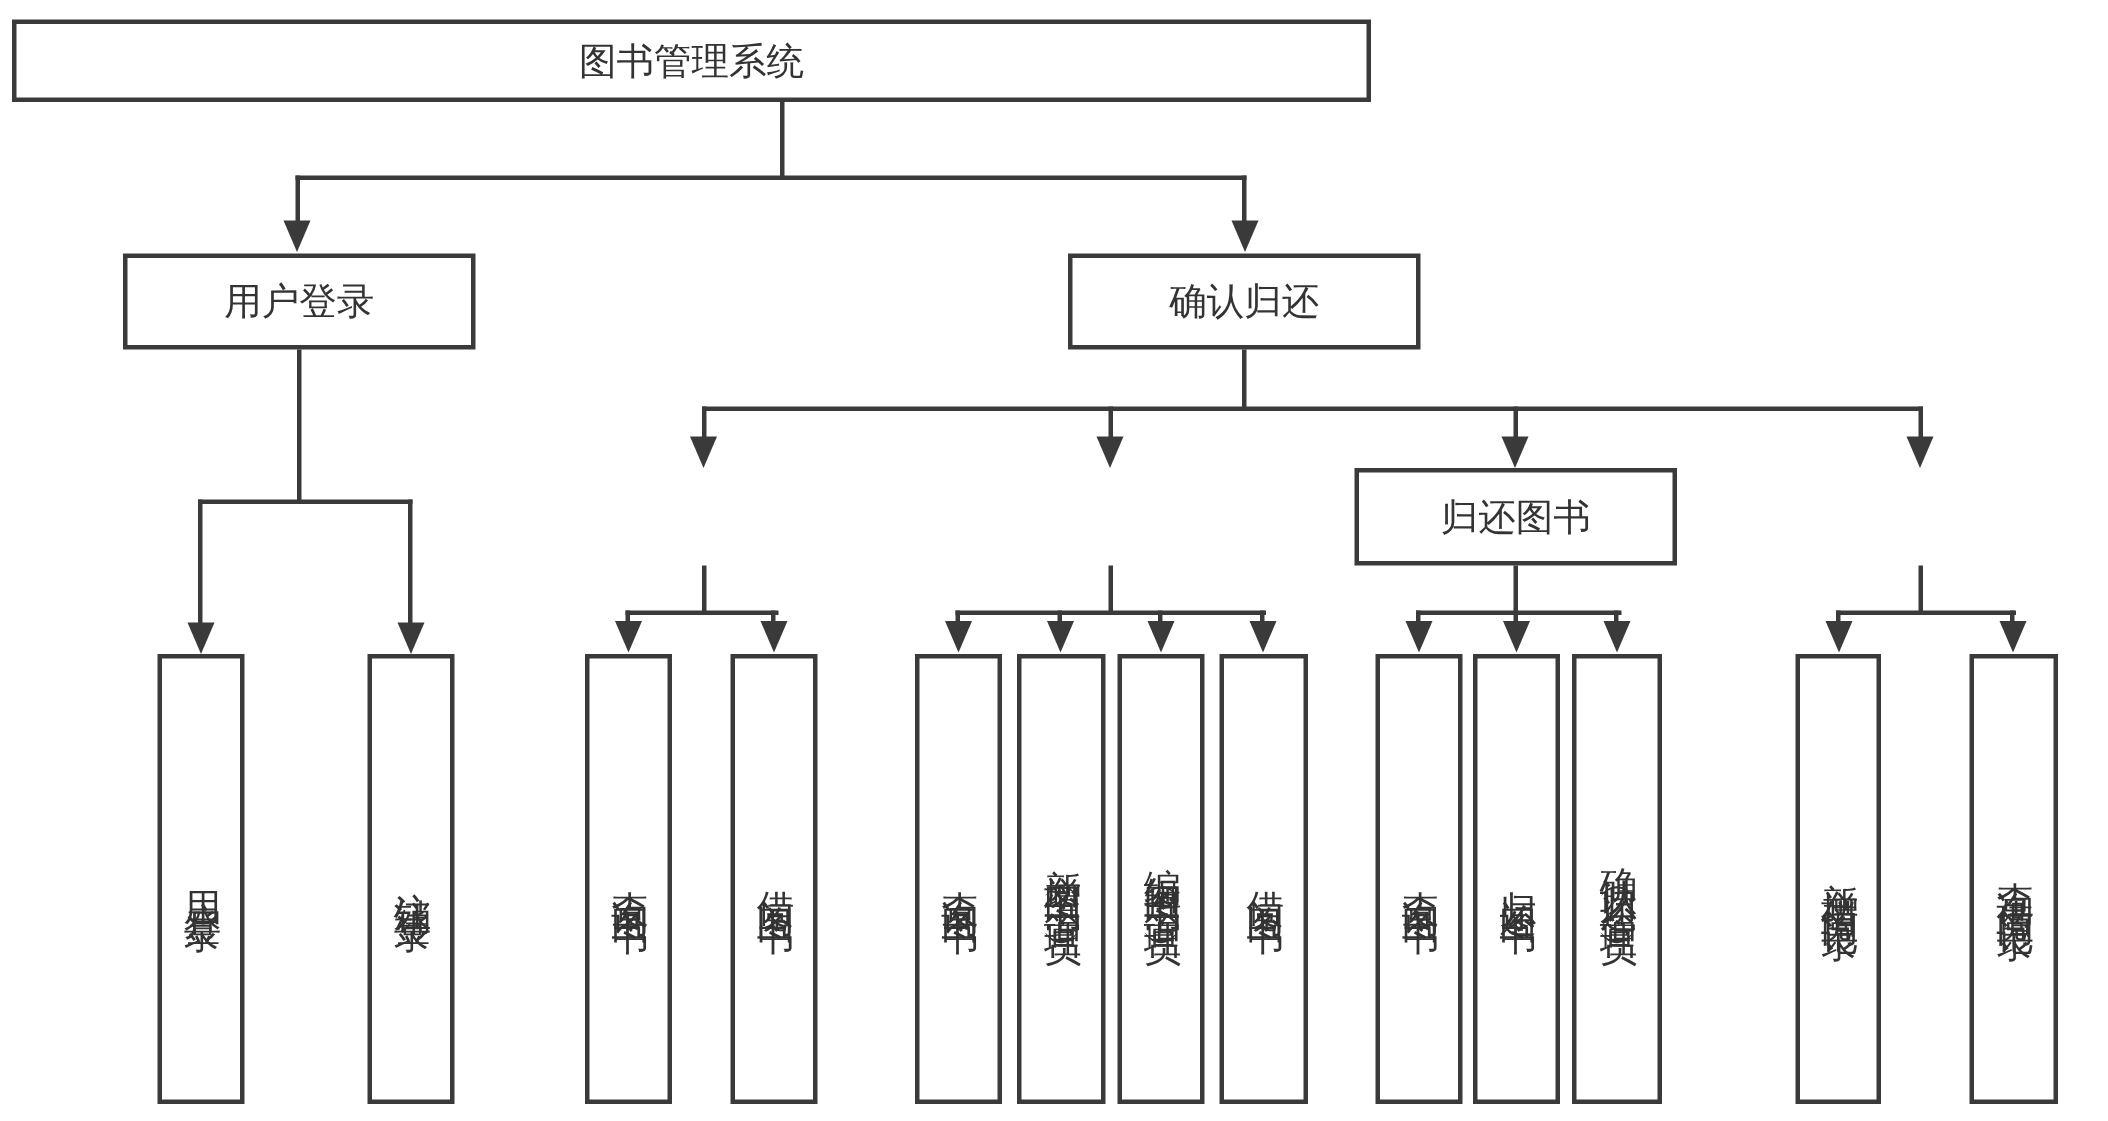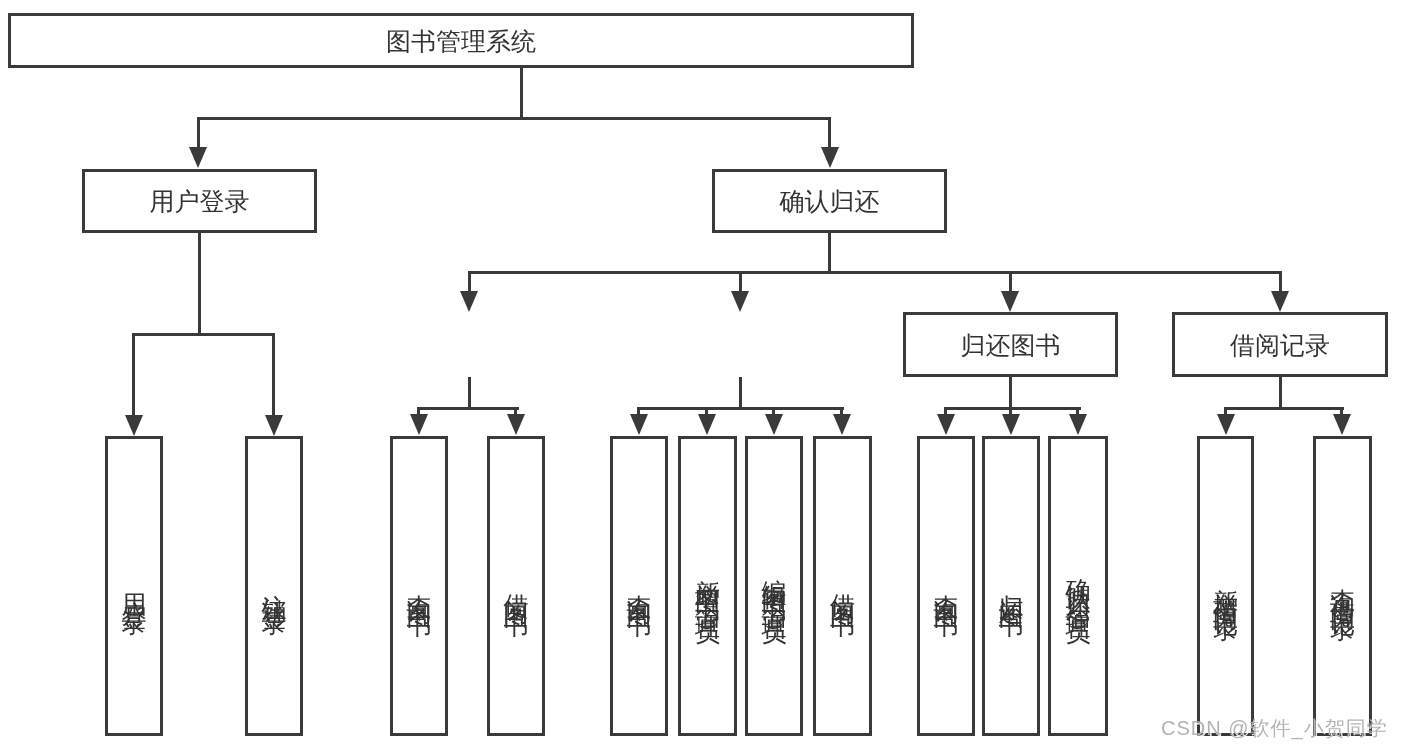--- a/index.html
+++ b/index.html
@@ -60,21 +60,20 @@
   <div class="line" style="left:468px;top:271px;width:3px;height:24px"></div>
   <div class="line" style="left:739px;top:271px;width:3px;height:24px"></div>
   <div class="line" style="left:1009px;top:271px;width:3px;height:24px"></div>
   <div class="line" style="left:1279px;top:271px;width:3px;height:24px"></div>
   <div class="arrow" style="left:460px;top:291px"></div>
   <div class="arrow" style="left:731px;top:291px"></div>
   <div class="arrow" style="left:1001px;top:291px"></div>
   <div class="arrow" style="left:1271px;top:291px"></div>
 
   <div class="node" style="left:903px;top:312px;width:215px;height:65px">归还图书</div>
-  <div class="node" style="left:1172px;top:312px;width:216px;height:65px">借阅记录</div>
 
   <div class="line" style="left:468px;top:377px;width:3px;height:33px"></div>
   <div class="line" style="left:417px;top:407px;width:102px;height:3px"></div>
   <div class="line" style="left:417px;top:407px;width:3px;height:10px"></div>
   <div class="line" style="left:514px;top:407px;width:3px;height:10px"></div>
   <div class="arrow" style="left:410px;top:414px"></div>
   <div class="arrow" style="left:507px;top:414px"></div>
 
   <div class="line" style="left:739px;top:377px;width:3px;height:33px"></div>
   <div class="line" style="left:637px;top:407px;width:207px;height:3px"></div>
@@ -114,15 +113,14 @@
   <div class="node vert" style="left:745px;top:436px;width:58px;height:300px">编辑图书（管理员）</div>
   <div class="node vert" style="left:813px;top:436px;width:59px;height:300px">借阅图书</div>
 
   <div class="node vert" style="left:917px;top:436px;width:58px;height:300px">查询图书</div>
   <div class="node vert" style="left:982px;top:436px;width:58px;height:300px">归还图书</div>
   <div class="node vert" style="left:1048px;top:436px;width:60px;height:300px">确认归还（管理员）</div>
 
   <div class="node vert" style="left:1197px;top:436px;width:57px;height:300px">新增借阅记录</div>
   <div class="node vert" style="left:1313px;top:436px;width:59px;height:300px">查询借阅记录</div>
 
-  <div class="watermark">CSDN @软件_小贺同学</div>
 
 </div>
 
 </body></html>

